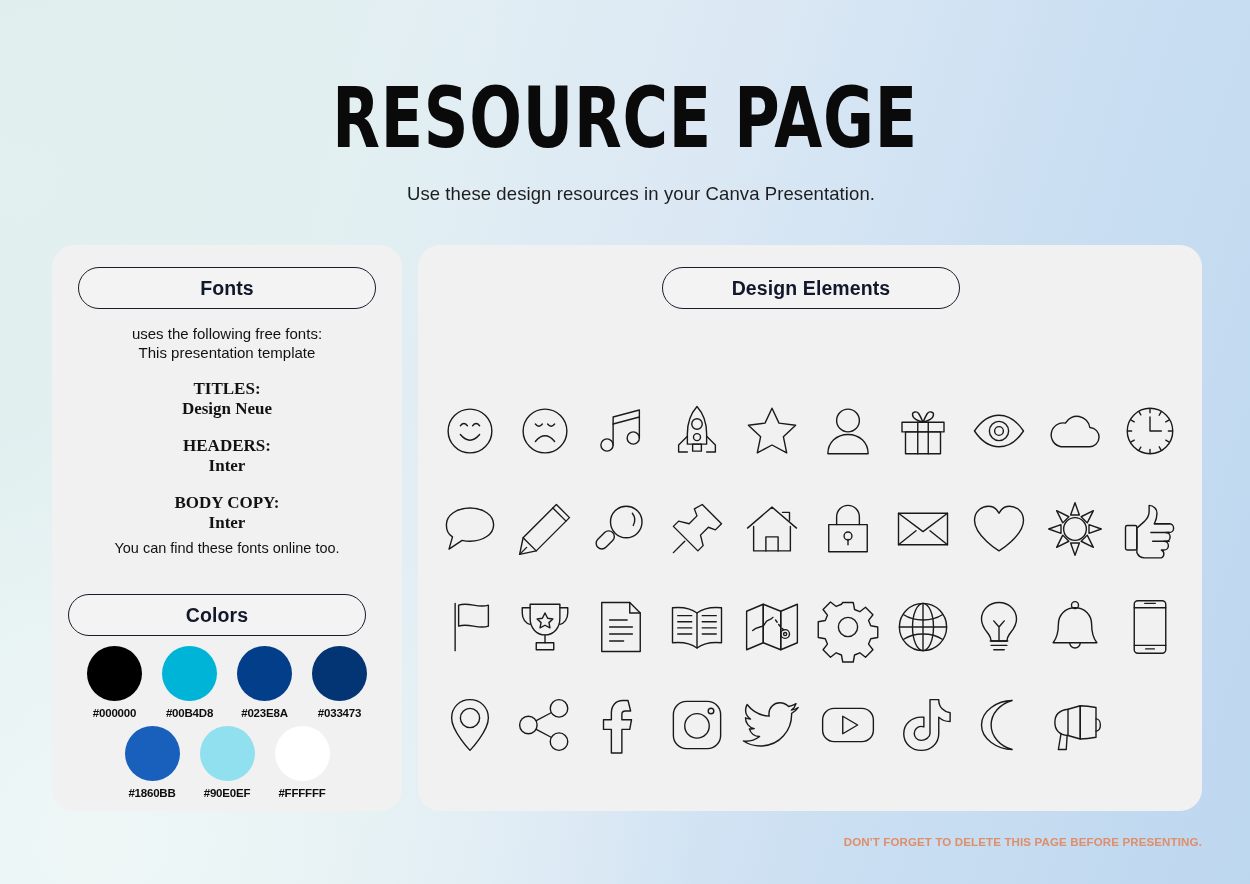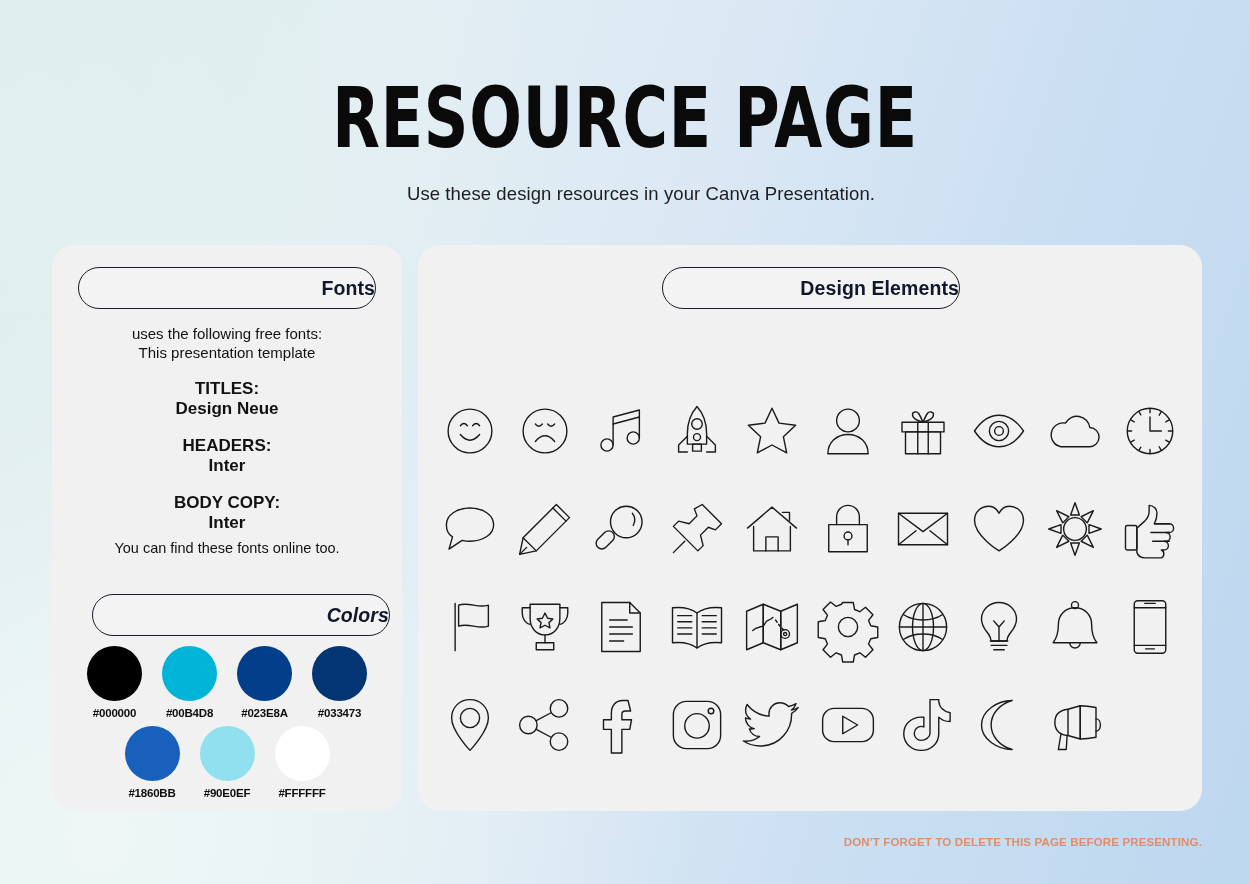--- a/index.html
+++ b/index.html
@@ -58,41 +58,41 @@
 
   
   .pill {
     position: absolute;
     height: 42px;
     border: 1.3px solid #1b1b2b;
     border-radius: 21px;
     background: #f3f3f3;
     display: flex;
     align-items: center;
-    justify-content: flex-end;
+    justify-content: center;
     font-size: 19.5px;
     font-weight: bold;
     color: #12182b;
     letter-spacing: 0.1px;
   }
   .pill-fonts  { left: 78px;  top: 267px; width: 298px; }
-  .pill-colors { left: 92px;  top: 594px; width: 298px; font-style: italic; }
+  .pill-colors { left: 68px;  top: 594px; width: 298px; }
   .pill-design { left: 662px; top: 267px; width: 298px; }
 
   
   .fonts-body {
     position: absolute;
     left: 78px;
     top: 324px;
     width: 298px;
     text-align: center;
     color: #121212;
   }
   .fonts-intro { font-size: 15px; line-height: 19px; }
-  .font-group { margin-top: 17px; }
+  .font-group { margin-top: 17px; font-family: Liberation Serif, serif; }
   .font-group .lbl { font-size: 17px; font-weight: bold; line-height: 20px; }
   .font-group .val { font-size: 17px; font-weight: bold; line-height: 20px; }
   .fonts-outro { margin-top: 6px; font-size: 14.5px; line-height: 18px; }
 
   
   .swatch-row {
     position: absolute;
     display: flex;
     justify-content: center;
     gap: 20px;

